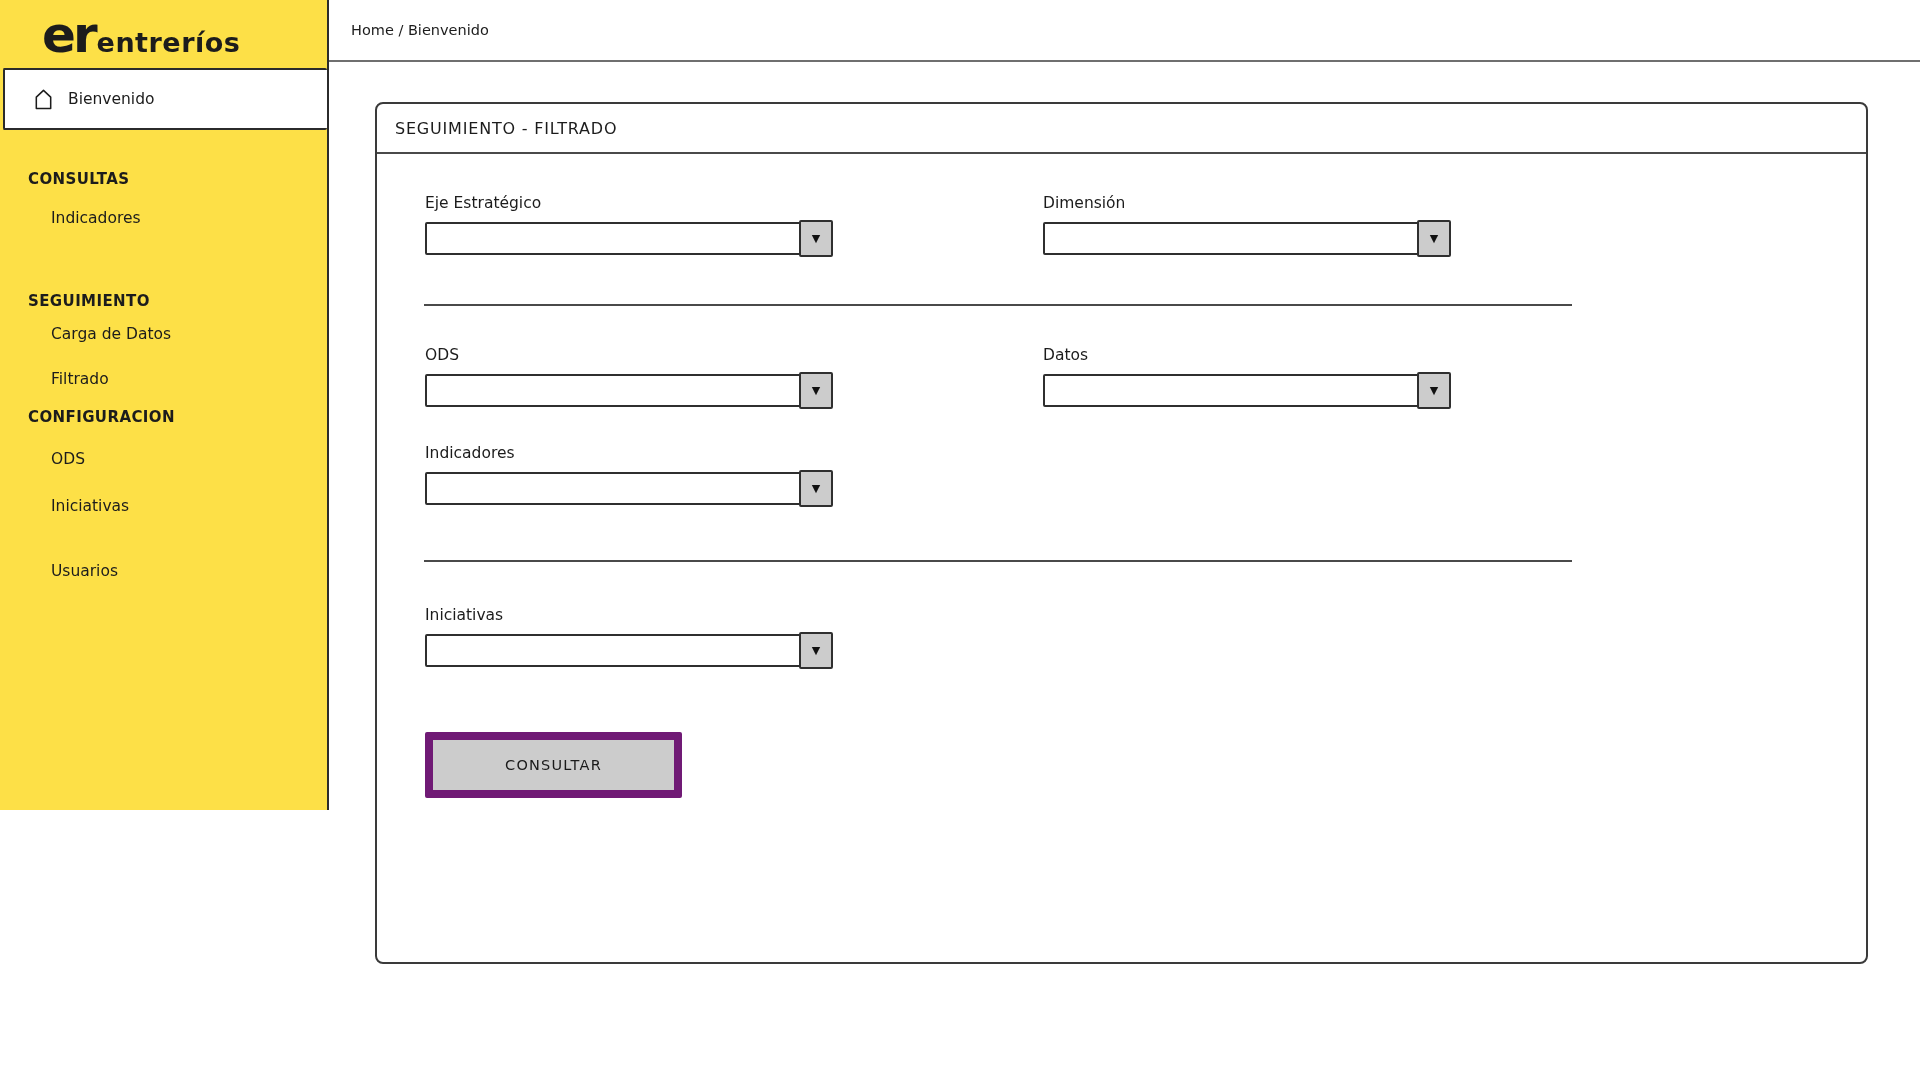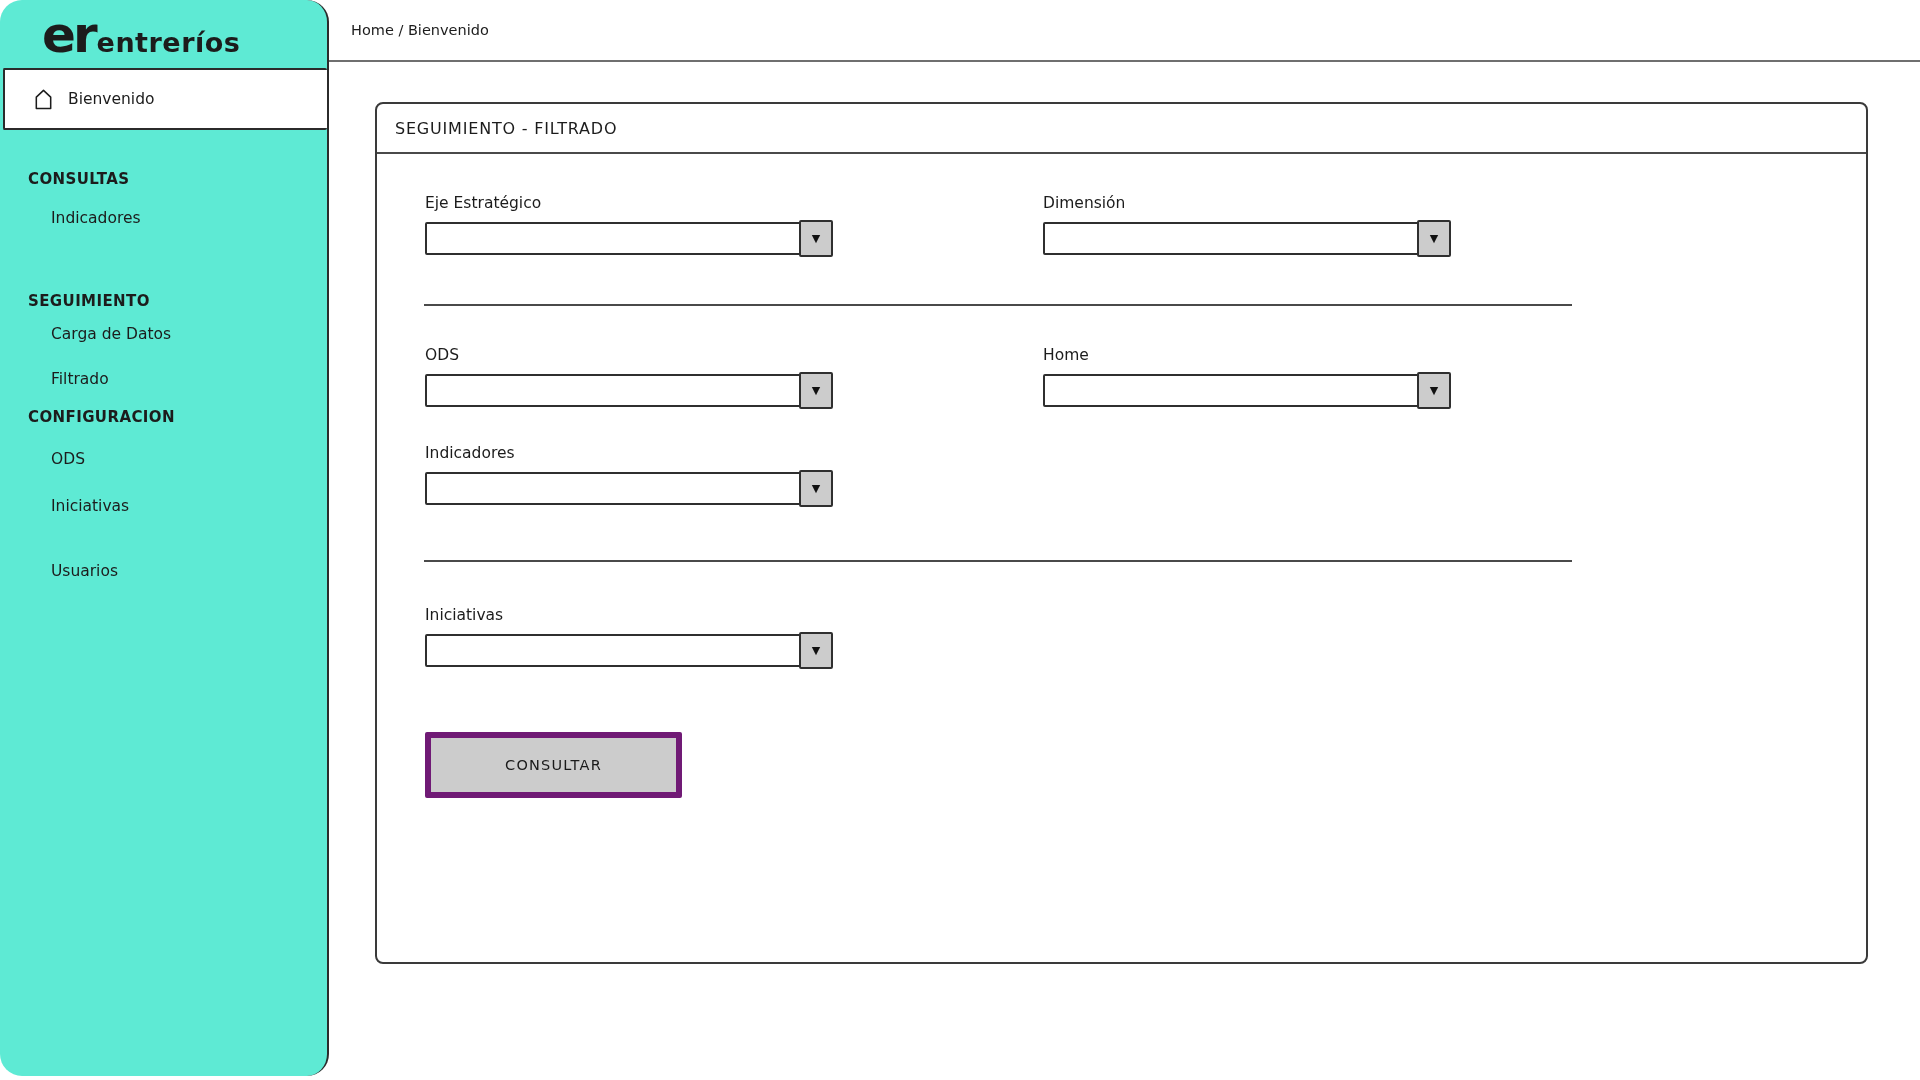--- a/index.html
+++ b/index.html
@@ -1,21 +1,21 @@
 <!DOCTYPE html>
 <html><head>
 <meta charset="utf-8">
 <style>
   html,body{margin:0;padding:0;background:#fff;}
   body{width:1920px;height:1080px;font-family:"DejaVu Sans",sans-serif;color:#1c1c1c;}
   .app{position:relative;width:1920px;height:1080px;overflow:hidden;background:#fff;}
 
   
-  .sidebar{position:absolute;left:0;top:0;width:329px;height:1076px;box-sizing:border-box;
-           border-right:2px solid #2b2b2b;background:#5eead4;border-radius:22px;}
+  .sidebar{position:absolute;left:0;top:0;width:329px;height:810px;box-sizing:border-box;
+           border-right:2px solid #2b2b2b;background:#fde047;}
   .logo-area{height:68px;display:flex;align-items:baseline;padding-left:42px;padding-top:10px;box-sizing:border-box;}
   .logo-bold{font-size:50px;font-weight:bold;letter-spacing:-3px;line-height:1;}
   .logo-rest{font-size:27px;font-weight:bold;margin-left:2px;letter-spacing:0.5px;}
   .welcome{position:absolute;left:3px;top:68px;width:324px;height:62px;box-sizing:border-box;
            border:2px solid #2b2b2b;border-right:none;display:flex;align-items:center;gap:13px;
            padding-left:27px;background:#fff;border-radius:2px;}
   .welcome-label{font-size:15.5px;}
   .nav{position:absolute;top:130px;left:0;right:2px;}
   .nav-title{font-weight:bold;font-size:15px;letter-spacing:0.4px;padding-left:28px;line-height:19px;}
   .nav-item{font-size:15.5px;padding-left:51px;line-height:19px;cursor:pointer;}
@@ -50,21 +50,21 @@
   .field{position:absolute;}
   .field-label{font-size:15.5px;margin-bottom:10px;}
   .combo{position:relative;width:408px;height:33px;box-sizing:border-box;border:2px solid #2f2f2f;
          background:#fff;border-radius:2px;cursor:pointer;}
   .combo-value{position:absolute;left:8px;top:6px;right:40px;font-size:15px;white-space:nowrap;overflow:hidden;}
   .combo-btn{position:absolute;top:-4px;bottom:-4px;right:-2px;width:34px;background:#ccc;
              border:2px solid #2f2f2f;box-sizing:border-box;display:flex;align-items:center;
              justify-content:center;font-size:11px;color:#111;border-radius:2px;cursor:pointer;}
   .divider{position:absolute;left:47px;width:1148px;height:2px;background:#4a4a4a;}
   .consult-btn{position:absolute;left:48px;top:578px;width:257px;height:66px;box-sizing:border-box;
-               background:#ccc;border:6px solid #701a75;display:flex;align-items:center;justify-content:center;
+               background:#ccc;border:8px solid #701a75;display:flex;align-items:center;justify-content:center;
                font-size:14.5px;letter-spacing:1.2px;color:#1a1a1a;cursor:pointer;border-radius:2px;}
   .pos-eje{left:48px;top:40px;}       .pos-dim{left:666px;top:40px;}
   .pos-ods{left:48px;top:192px;}      .pos-meta{left:666px;top:192px;}
   .pos-ind{left:48px;top:290px;}      .pos-ini{left:48px;top:452px;}
   .div1{top:150px;} .div2{top:406px;}
 </style>
 </head>
 <body>
 
 <div class="app">
@@ -132,21 +132,21 @@
 
           <div class="field pos-ods">
             <div class="field-label">ODS</div>
             <div class="combo">
               <span class="combo-value"></span>
               <span class="combo-btn">▼</span>
             </div>
           </div>
 
           <div class="field pos-meta">
-            <div class="field-label">Home</div>
+            <div class="field-label">Datos</div>
             <div class="combo">
               <span class="combo-value"></span>
               <span class="combo-btn">▼</span>
             </div>
           </div>
 
           <div class="field pos-ind">
             <div class="field-label">Indicadores</div>
             <div class="combo">
               <span class="combo-value"></span>

